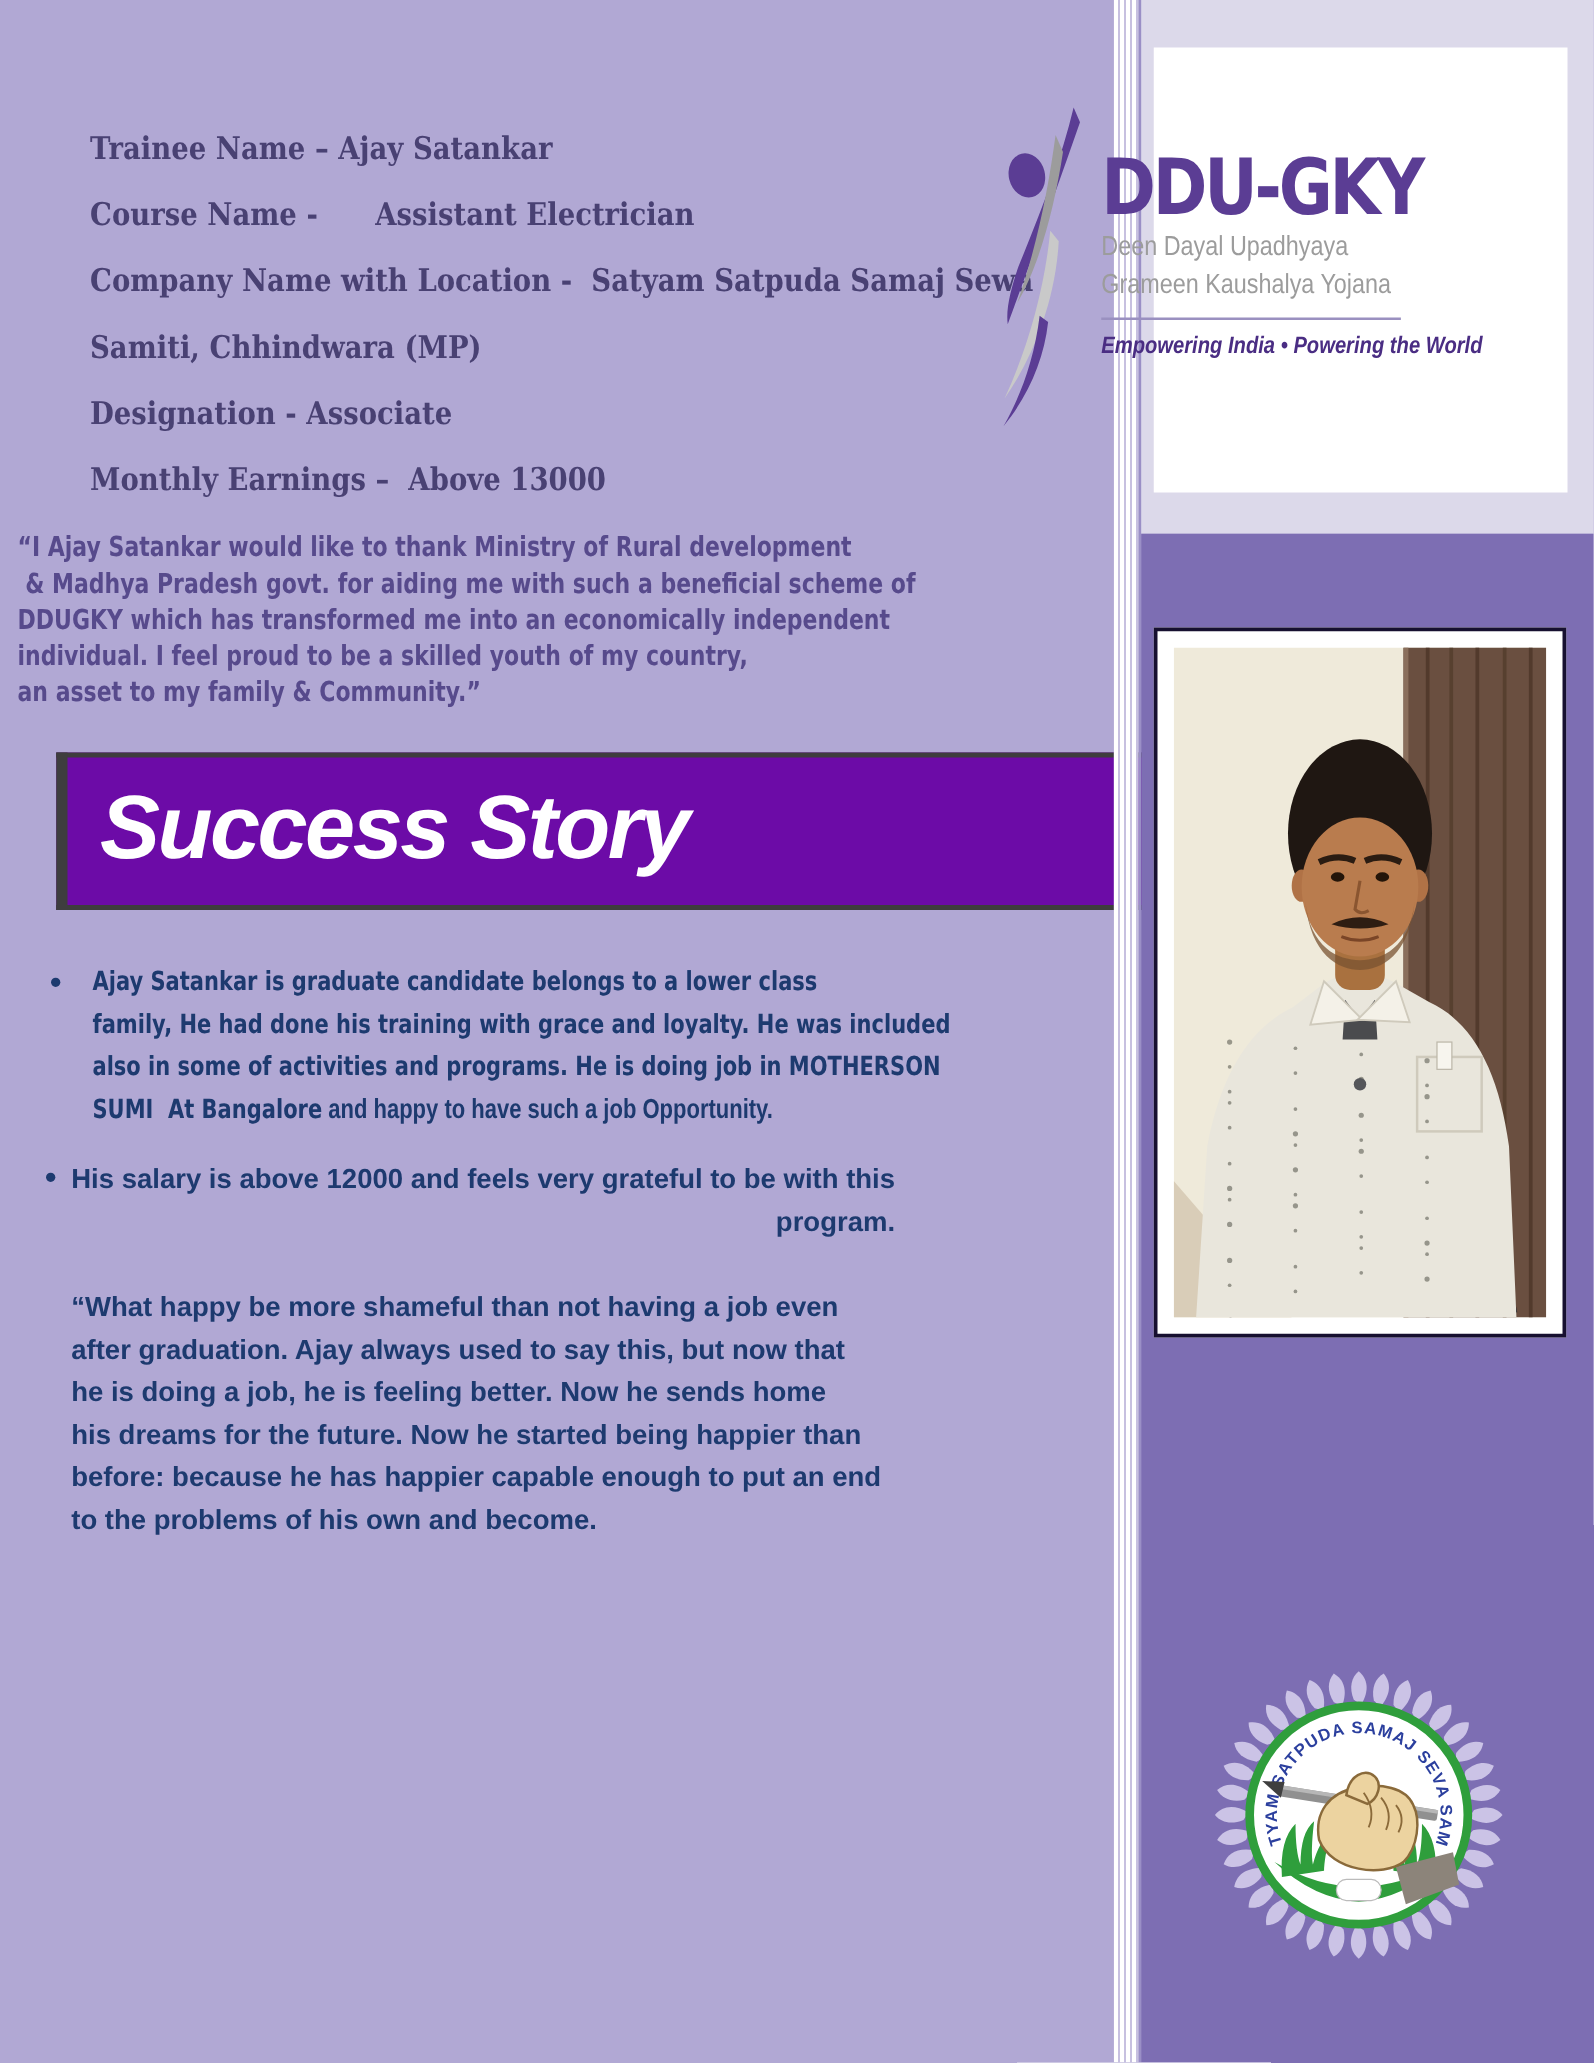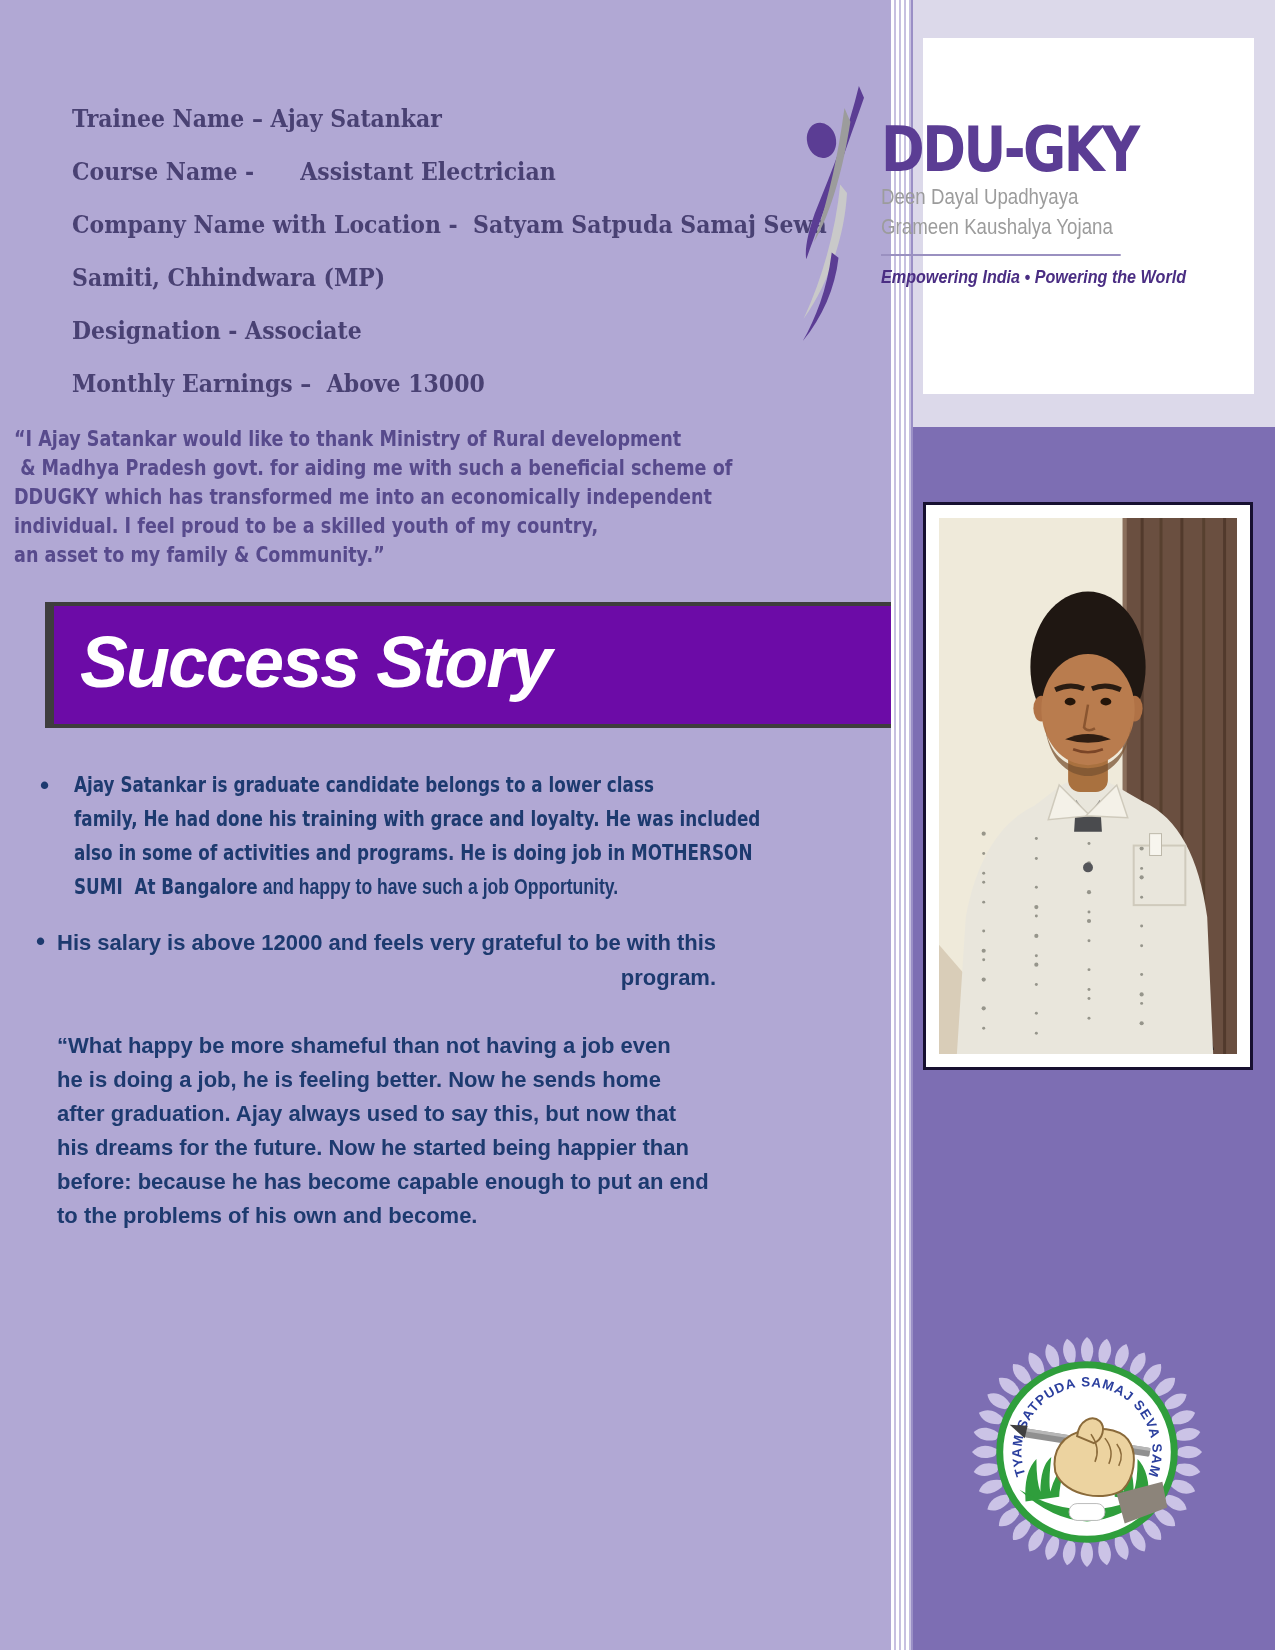--- a/index.html
+++ b/index.html
@@ -97,24 +97,24 @@
   </div>
 
   <span class="bullet-dot dot2">•</span>
   <div class="bullet2-text">
     <div class="pre">His salary is above 12000 and feels very grateful to be with this</div>
     <div class="pre">program.</div>
   </div>
 
   <div class="story-quote">
     <div class="pre">“What happy be more shameful than not having a job even</div>
+    <div class="pre">after graduation. Ajay always used to say this, but now that</div>
     <div class="pre">he is doing a job, he is feeling better. Now he sends home</div>
-    <div class="pre">after graduation. Ajay always used to say this, but now that</div>
     <div class="pre">his dreams for the future. Now he started being happier than</div>
-    <div class="pre">before: because he has become capable enough to put an end</div>
+    <div class="pre">before: because he has happier capable enough to put an end</div>
     <div class="pre">to the problems of his own and become.</div>
   </div>
 
   <div class="stripes"></div>
   <div class="right-panel-top"></div>
   <div class="right-col"></div>
 
   <div class="logo-box">
     <svg class="logo-figure" viewBox="0 0 100 310" xmlns="http://www.w3.org/2000/svg">
       <ellipse cx="30" cy="66" rx="17" ry="21" fill="#5b3d94" transform="rotate(-14 30 66)"></ellipse>

